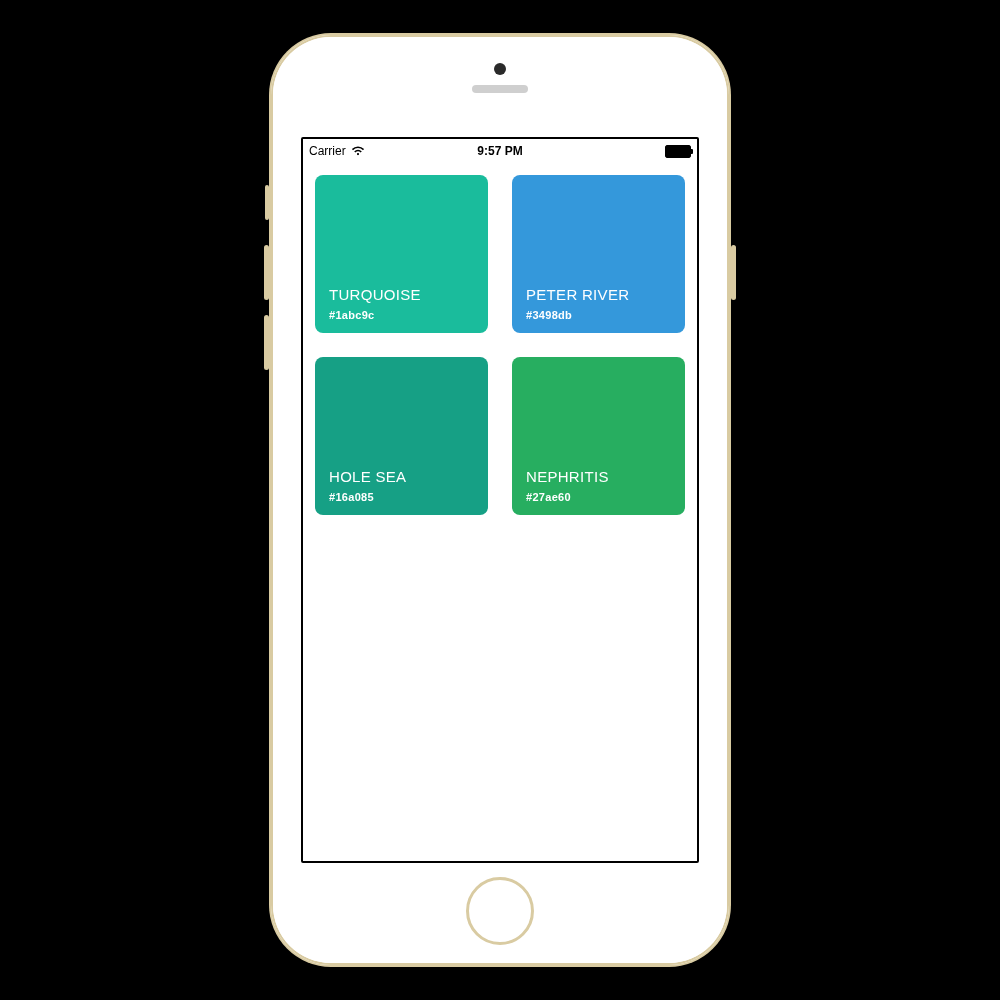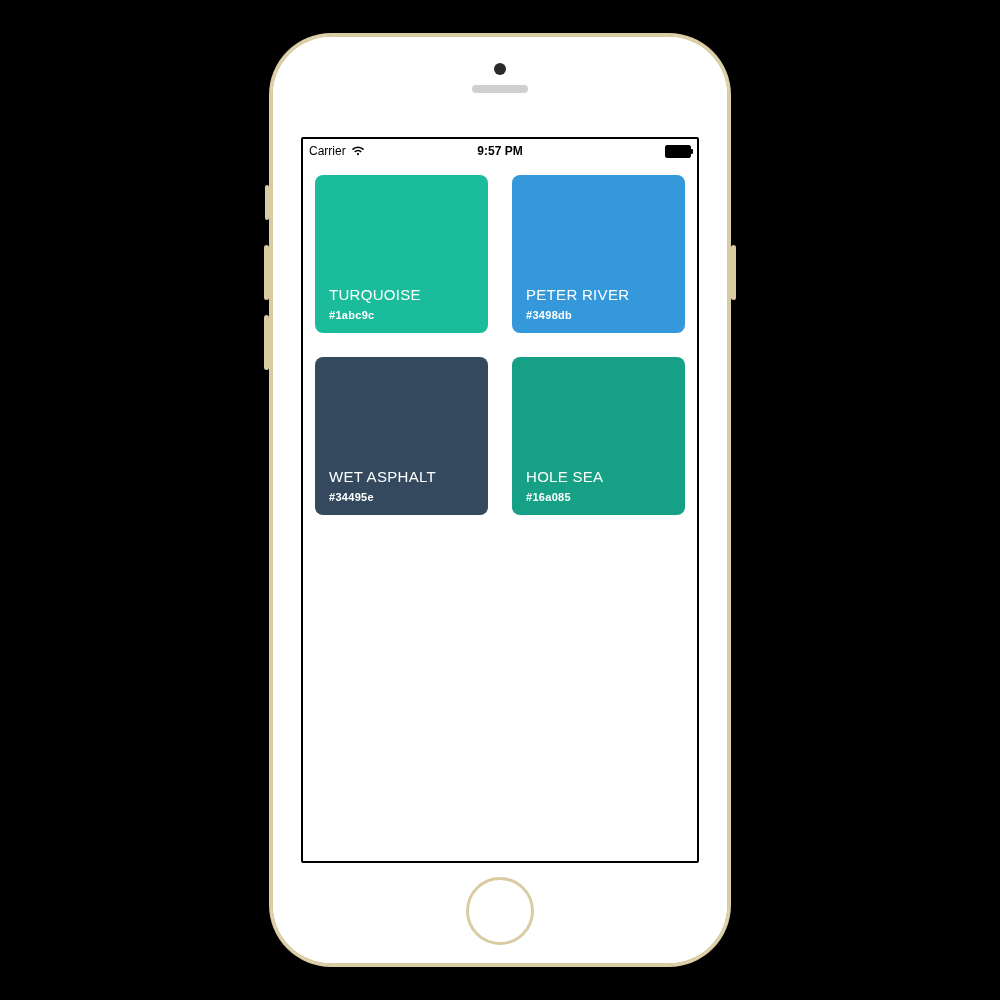--- a/index.html
+++ b/index.html
@@ -125,27 +125,27 @@
       <div class="content">
         <div class="grid" id="grid">
             <div class="swatch" style="background: rgb(26, 188, 156);">
               <div class="name">TURQUOISE</div>
               <div class="hex">#1abc9c</div>
             </div>
             <div class="swatch" style="background: rgb(52, 152, 219); text-align: right;">
               <div class="name">PETER RIVER</div>
               <div class="hex">#3498db</div>
             </div>
-            <div class="swatch" style="background: rgb(52, 73, 94);">
-              <div class="name">WET ASPHALT</div>
-              <div class="hex">#34495e</div>
-            </div>
             <div class="swatch" style="background: rgb(22, 160, 133);">
               <div class="name">HOLE SEA</div>
               <div class="hex">#16a085</div>
+            </div>
+            <div class="swatch" style="background: rgb(39, 174, 96);">
+              <div class="name">NEPHRITIS</div>
+              <div class="hex">#27ae60</div>
             </div>
           </div>
       </div>
 
     </div>
 
     <div class="home"></div>
   </div>
 </div>
 

